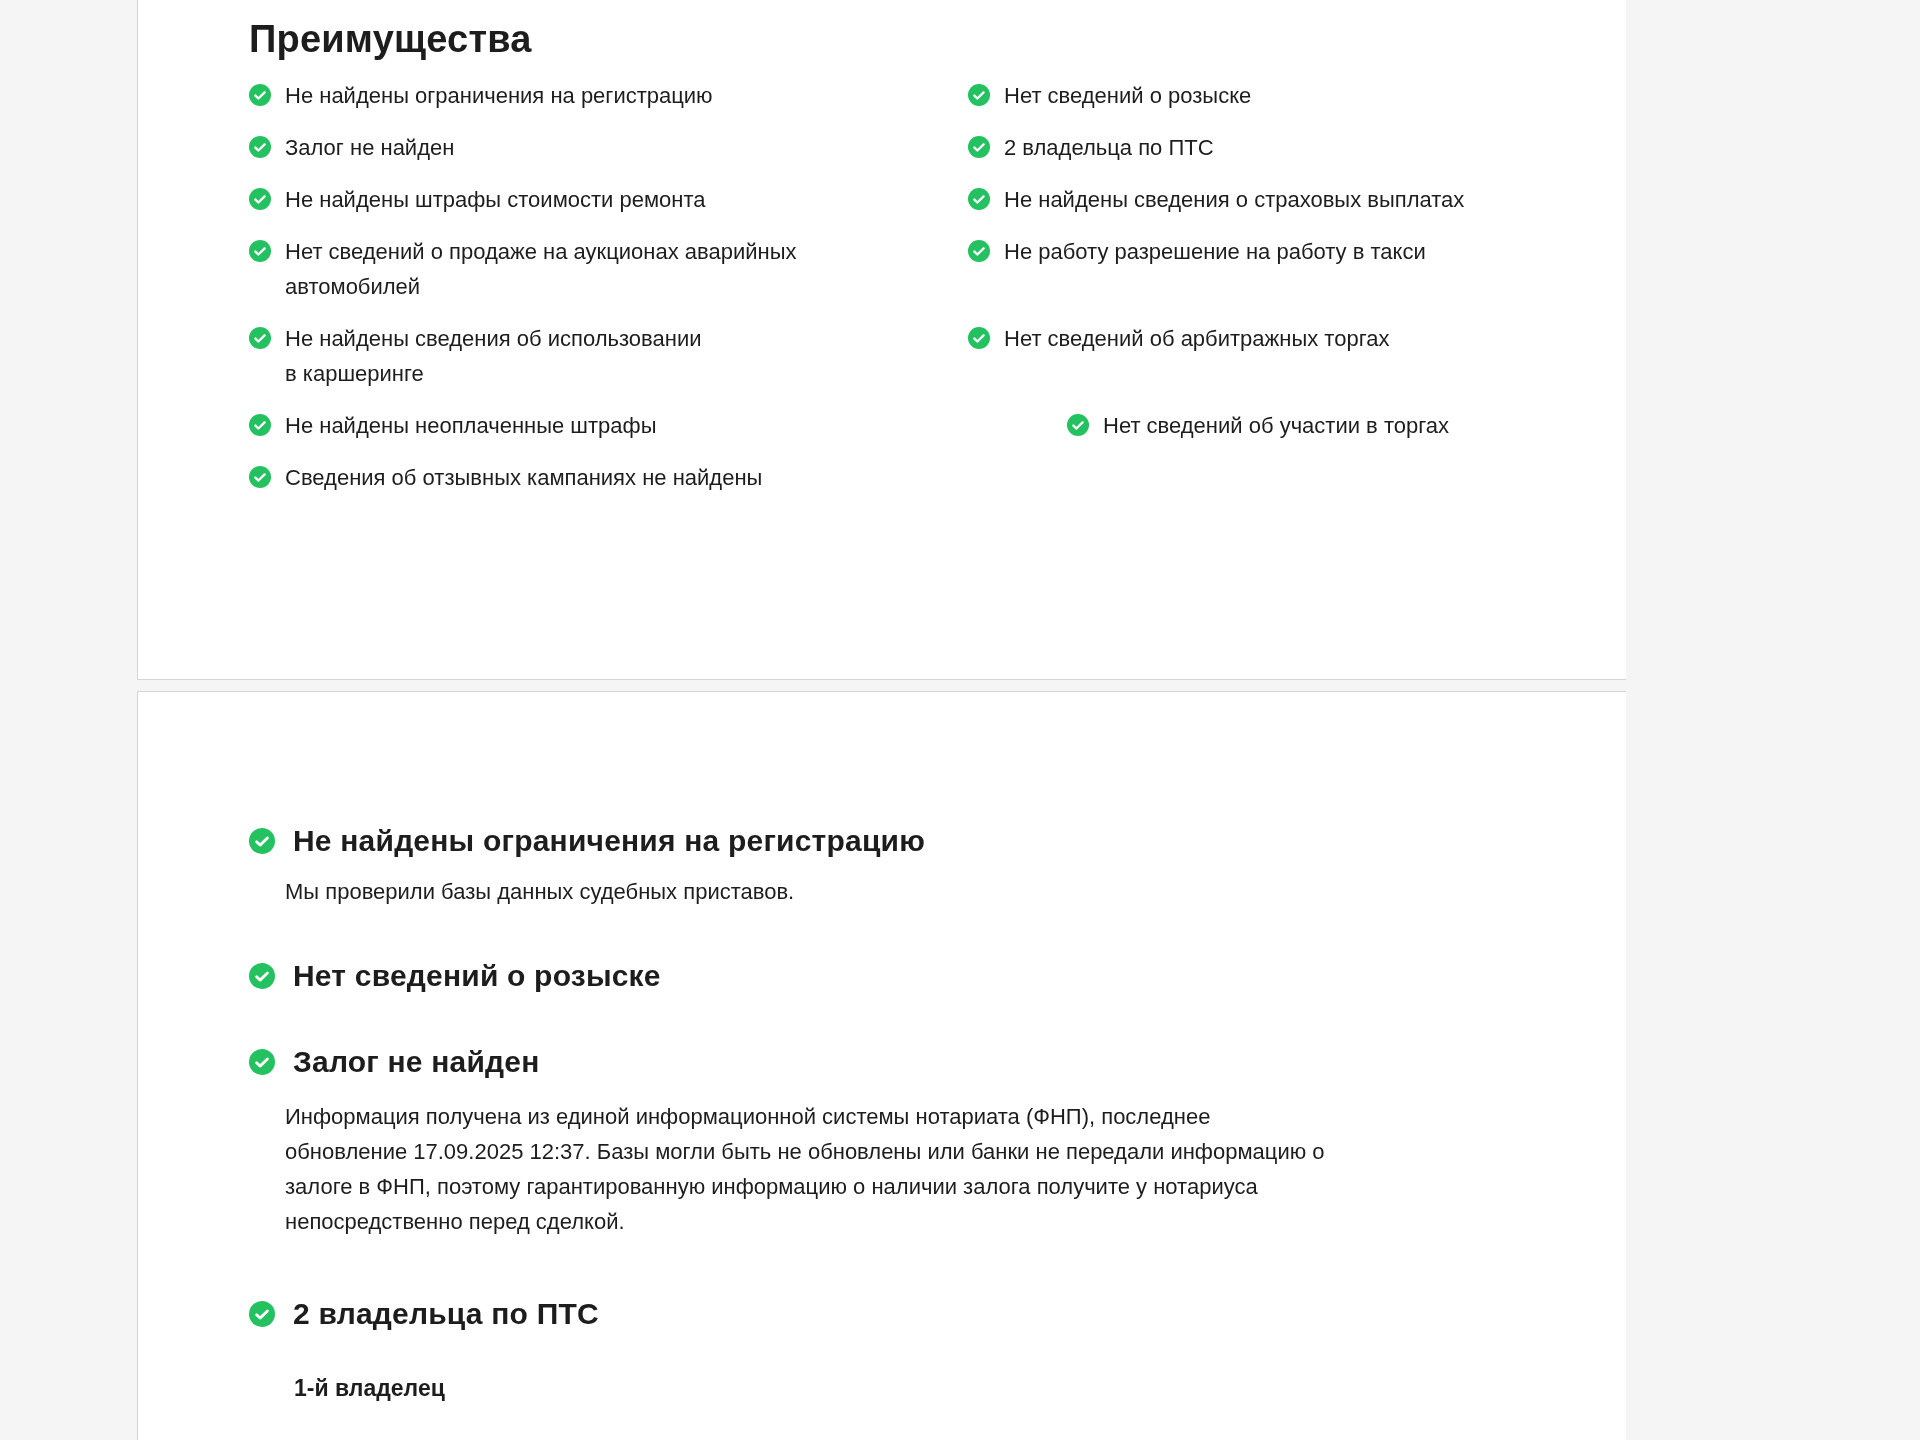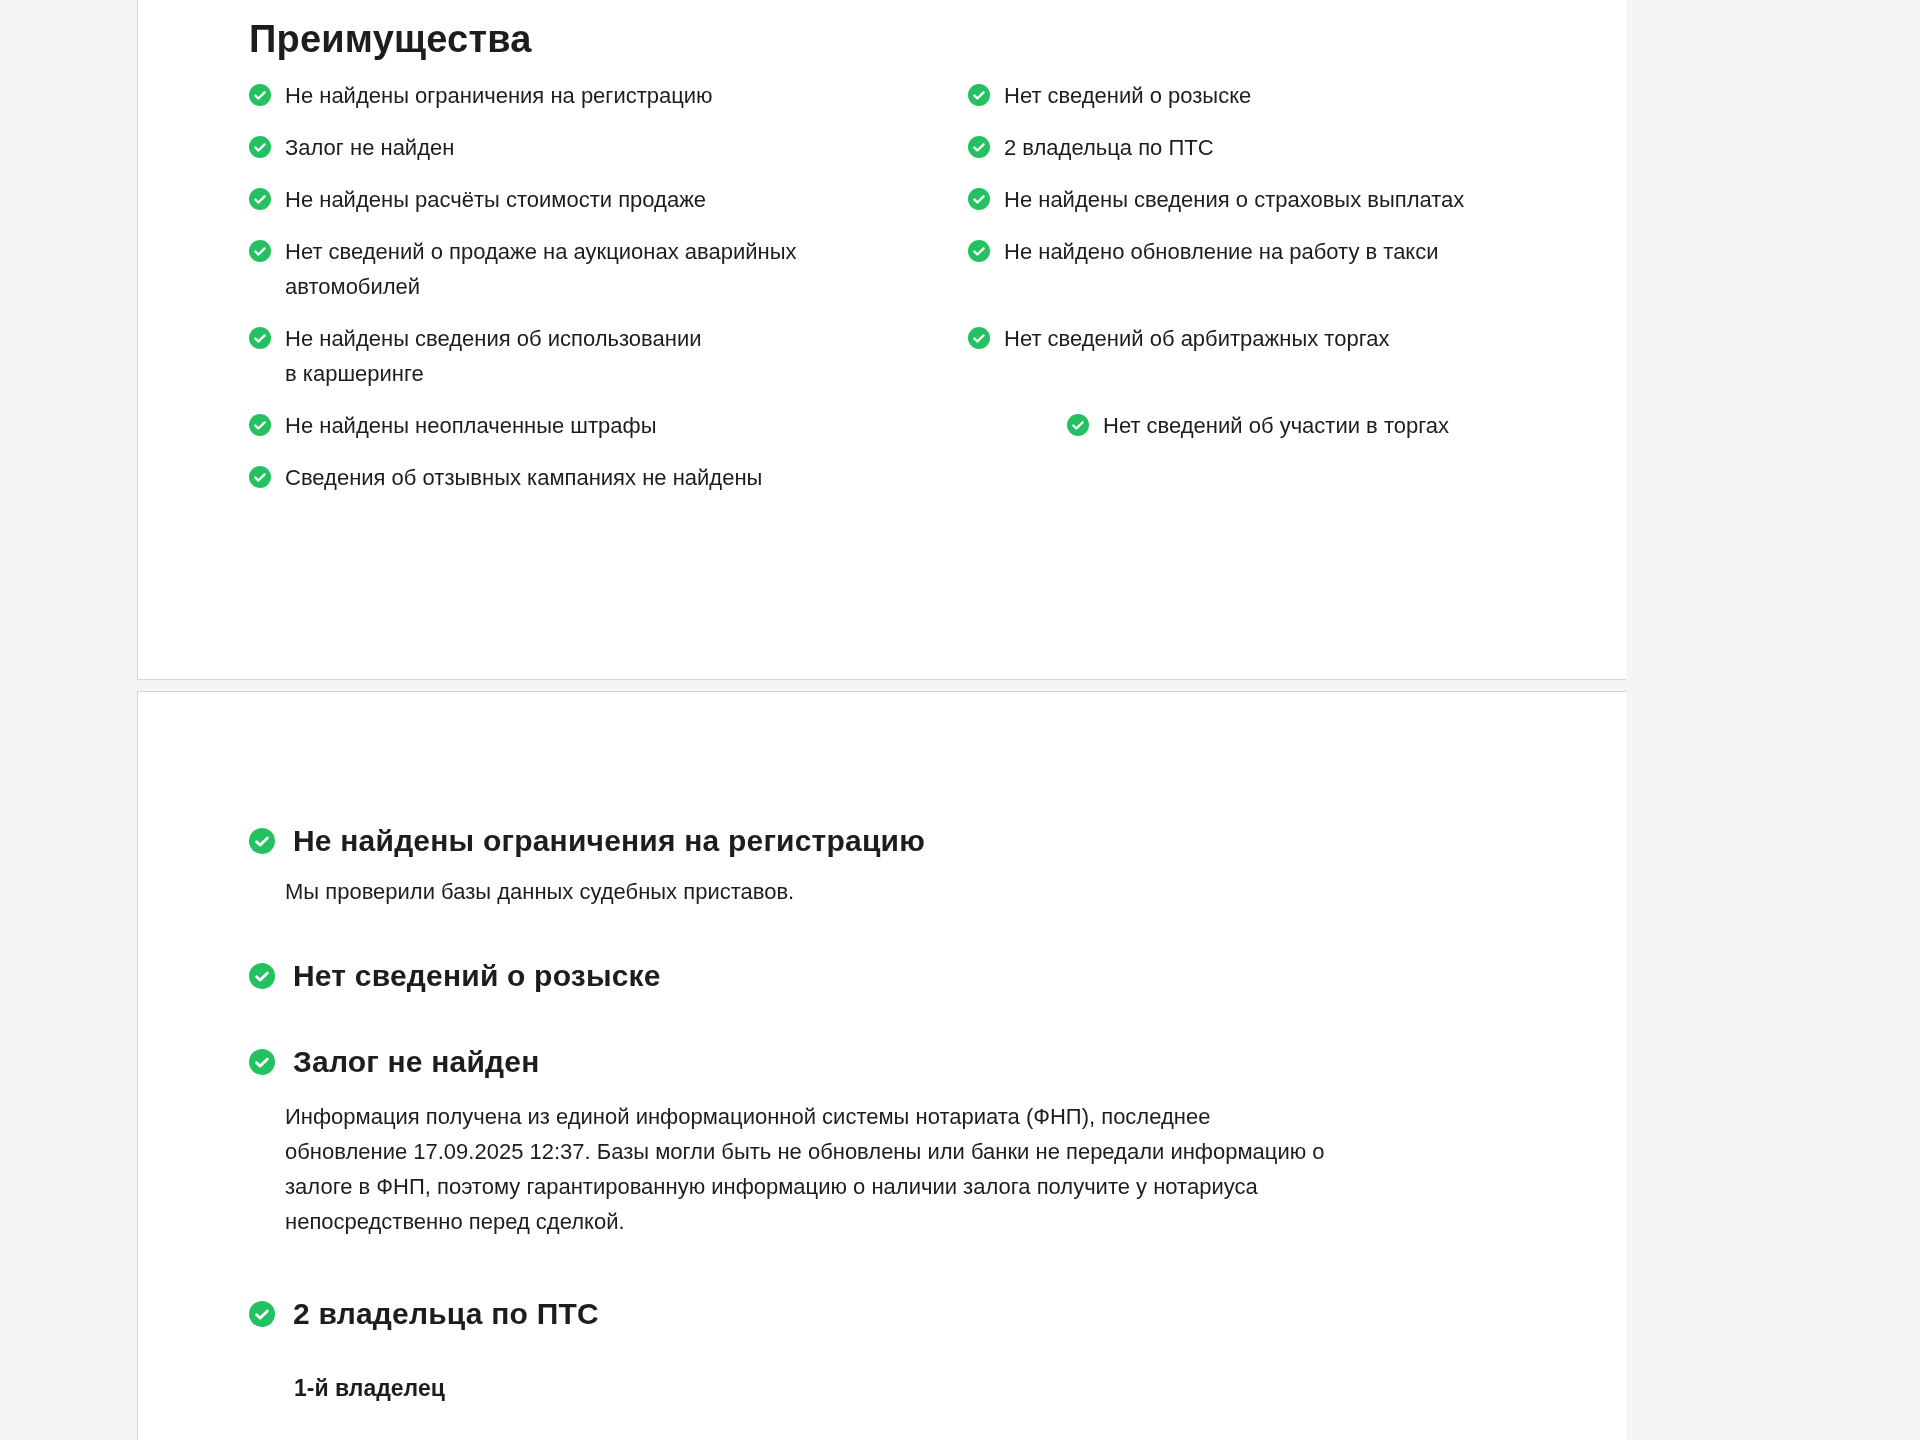--- a/index.html
+++ b/index.html
@@ -89,21 +89,21 @@
           <span class="item-text">2 владельца по ПТС</span>
         </div>
       </div>
 
       <div class="check-row">
         <div class="check-cell left">
           <svg class="check-icon" viewBox="0 0 24 24">
               <circle cx="12" cy="12" r="12"></circle>
               <path d="M7 12.6l3.2 3.2L17 9.2" fill="none" stroke="#fff" stroke-width="2.6" stroke-linecap="round" stroke-linejoin="round"></path>
             </svg>
-          <span class="item-text">Не найдены расчёты стоимости продаже</span>
+          <span class="item-text">Не найдены штрафы стоимости ремонта</span>
         </div>
         <div class="check-cell right">
           <svg class="check-icon" viewBox="0 0 24 24">
               <circle cx="12" cy="12" r="12"></circle>
               <path d="M7 12.6l3.2 3.2L17 9.2" fill="none" stroke="#fff" stroke-width="2.6" stroke-linecap="round" stroke-linejoin="round"></path>
             </svg>
           <span class="item-text">Не найдены сведения о страховых выплатах</span>
         </div>
       </div>
 
@@ -114,21 +114,21 @@
               <path d="M7 12.6l3.2 3.2L17 9.2" fill="none" stroke="#fff" stroke-width="2.6" stroke-linecap="round" stroke-linejoin="round"></path>
             </svg>
           <span class="item-text">Нет сведений о продаже на аукционах аварийных
 автомобилей</span>
         </div>
         <div class="check-cell right">
           <svg class="check-icon" viewBox="0 0 24 24">
               <circle cx="12" cy="12" r="12"></circle>
               <path d="M7 12.6l3.2 3.2L17 9.2" fill="none" stroke="#fff" stroke-width="2.6" stroke-linecap="round" stroke-linejoin="round"></path>
             </svg>
-          <span class="item-text">Не найдено обновление на работу в такси</span>
+          <span class="item-text">Не работу разрешение на работу в такси</span>
         </div>
       </div>
 
       <div class="check-row">
         <div class="check-cell left">
           <svg class="check-icon" viewBox="0 0 24 24">
               <circle cx="12" cy="12" r="12"></circle>
               <path d="M7 12.6l3.2 3.2L17 9.2" fill="none" stroke="#fff" stroke-width="2.6" stroke-linecap="round" stroke-linejoin="round"></path>
             </svg>
           <span class="item-text">Не найдены сведения об использовании

